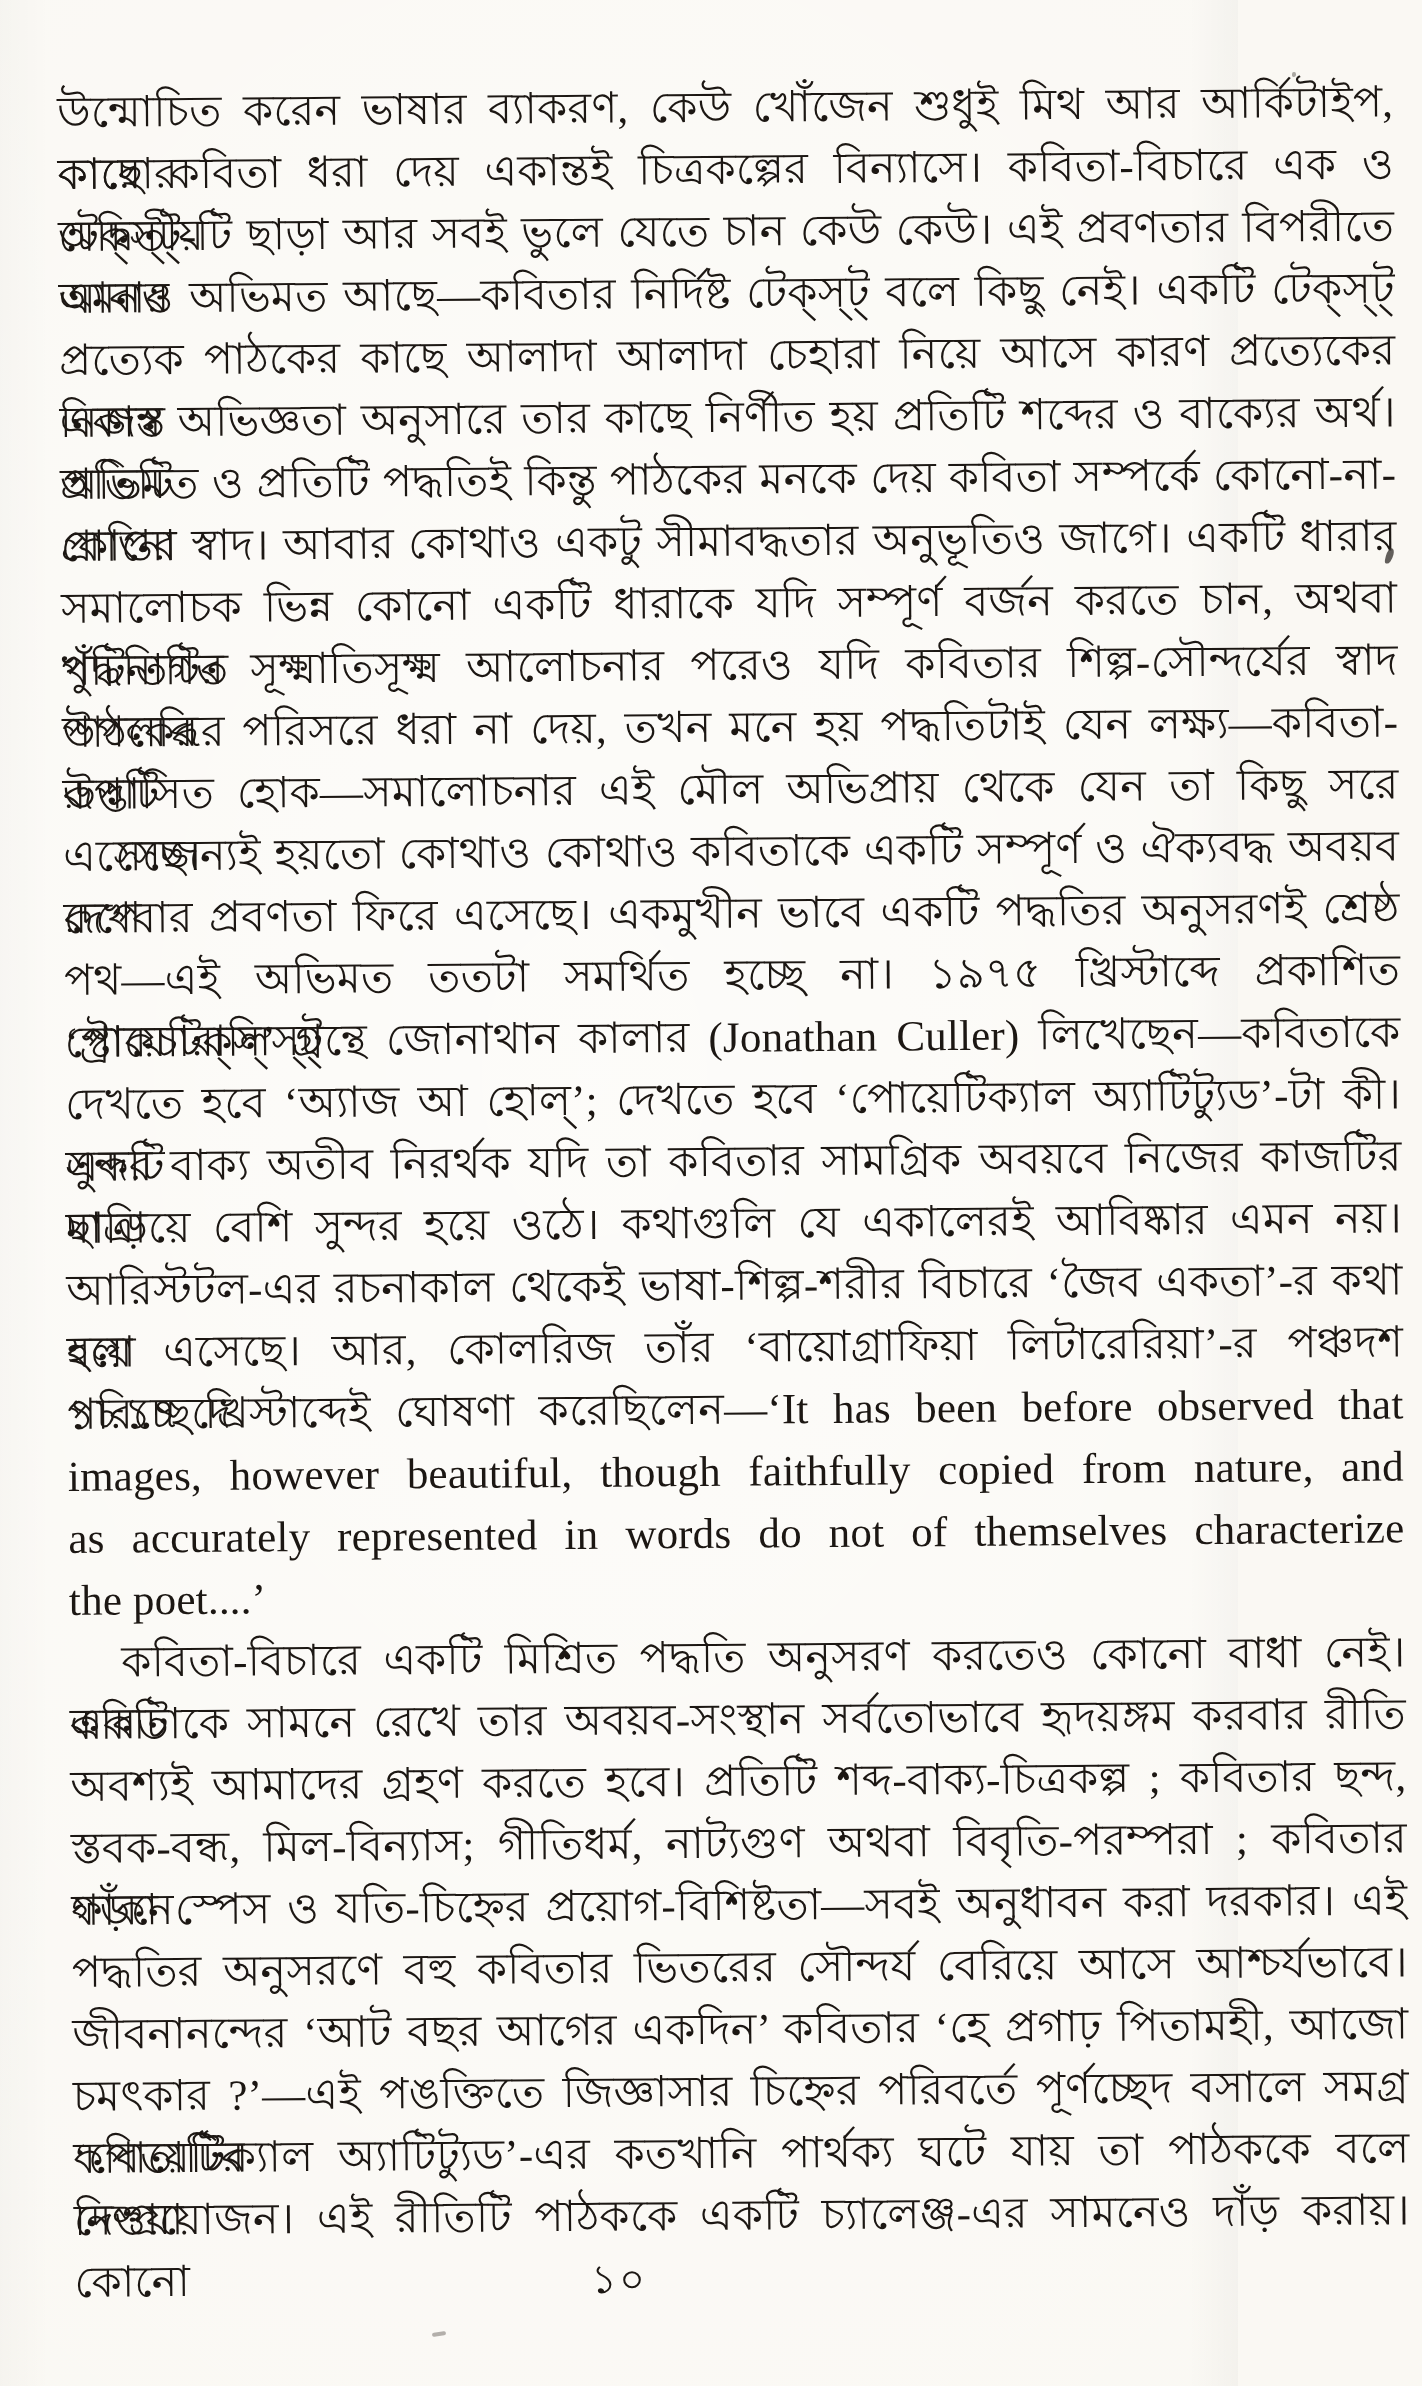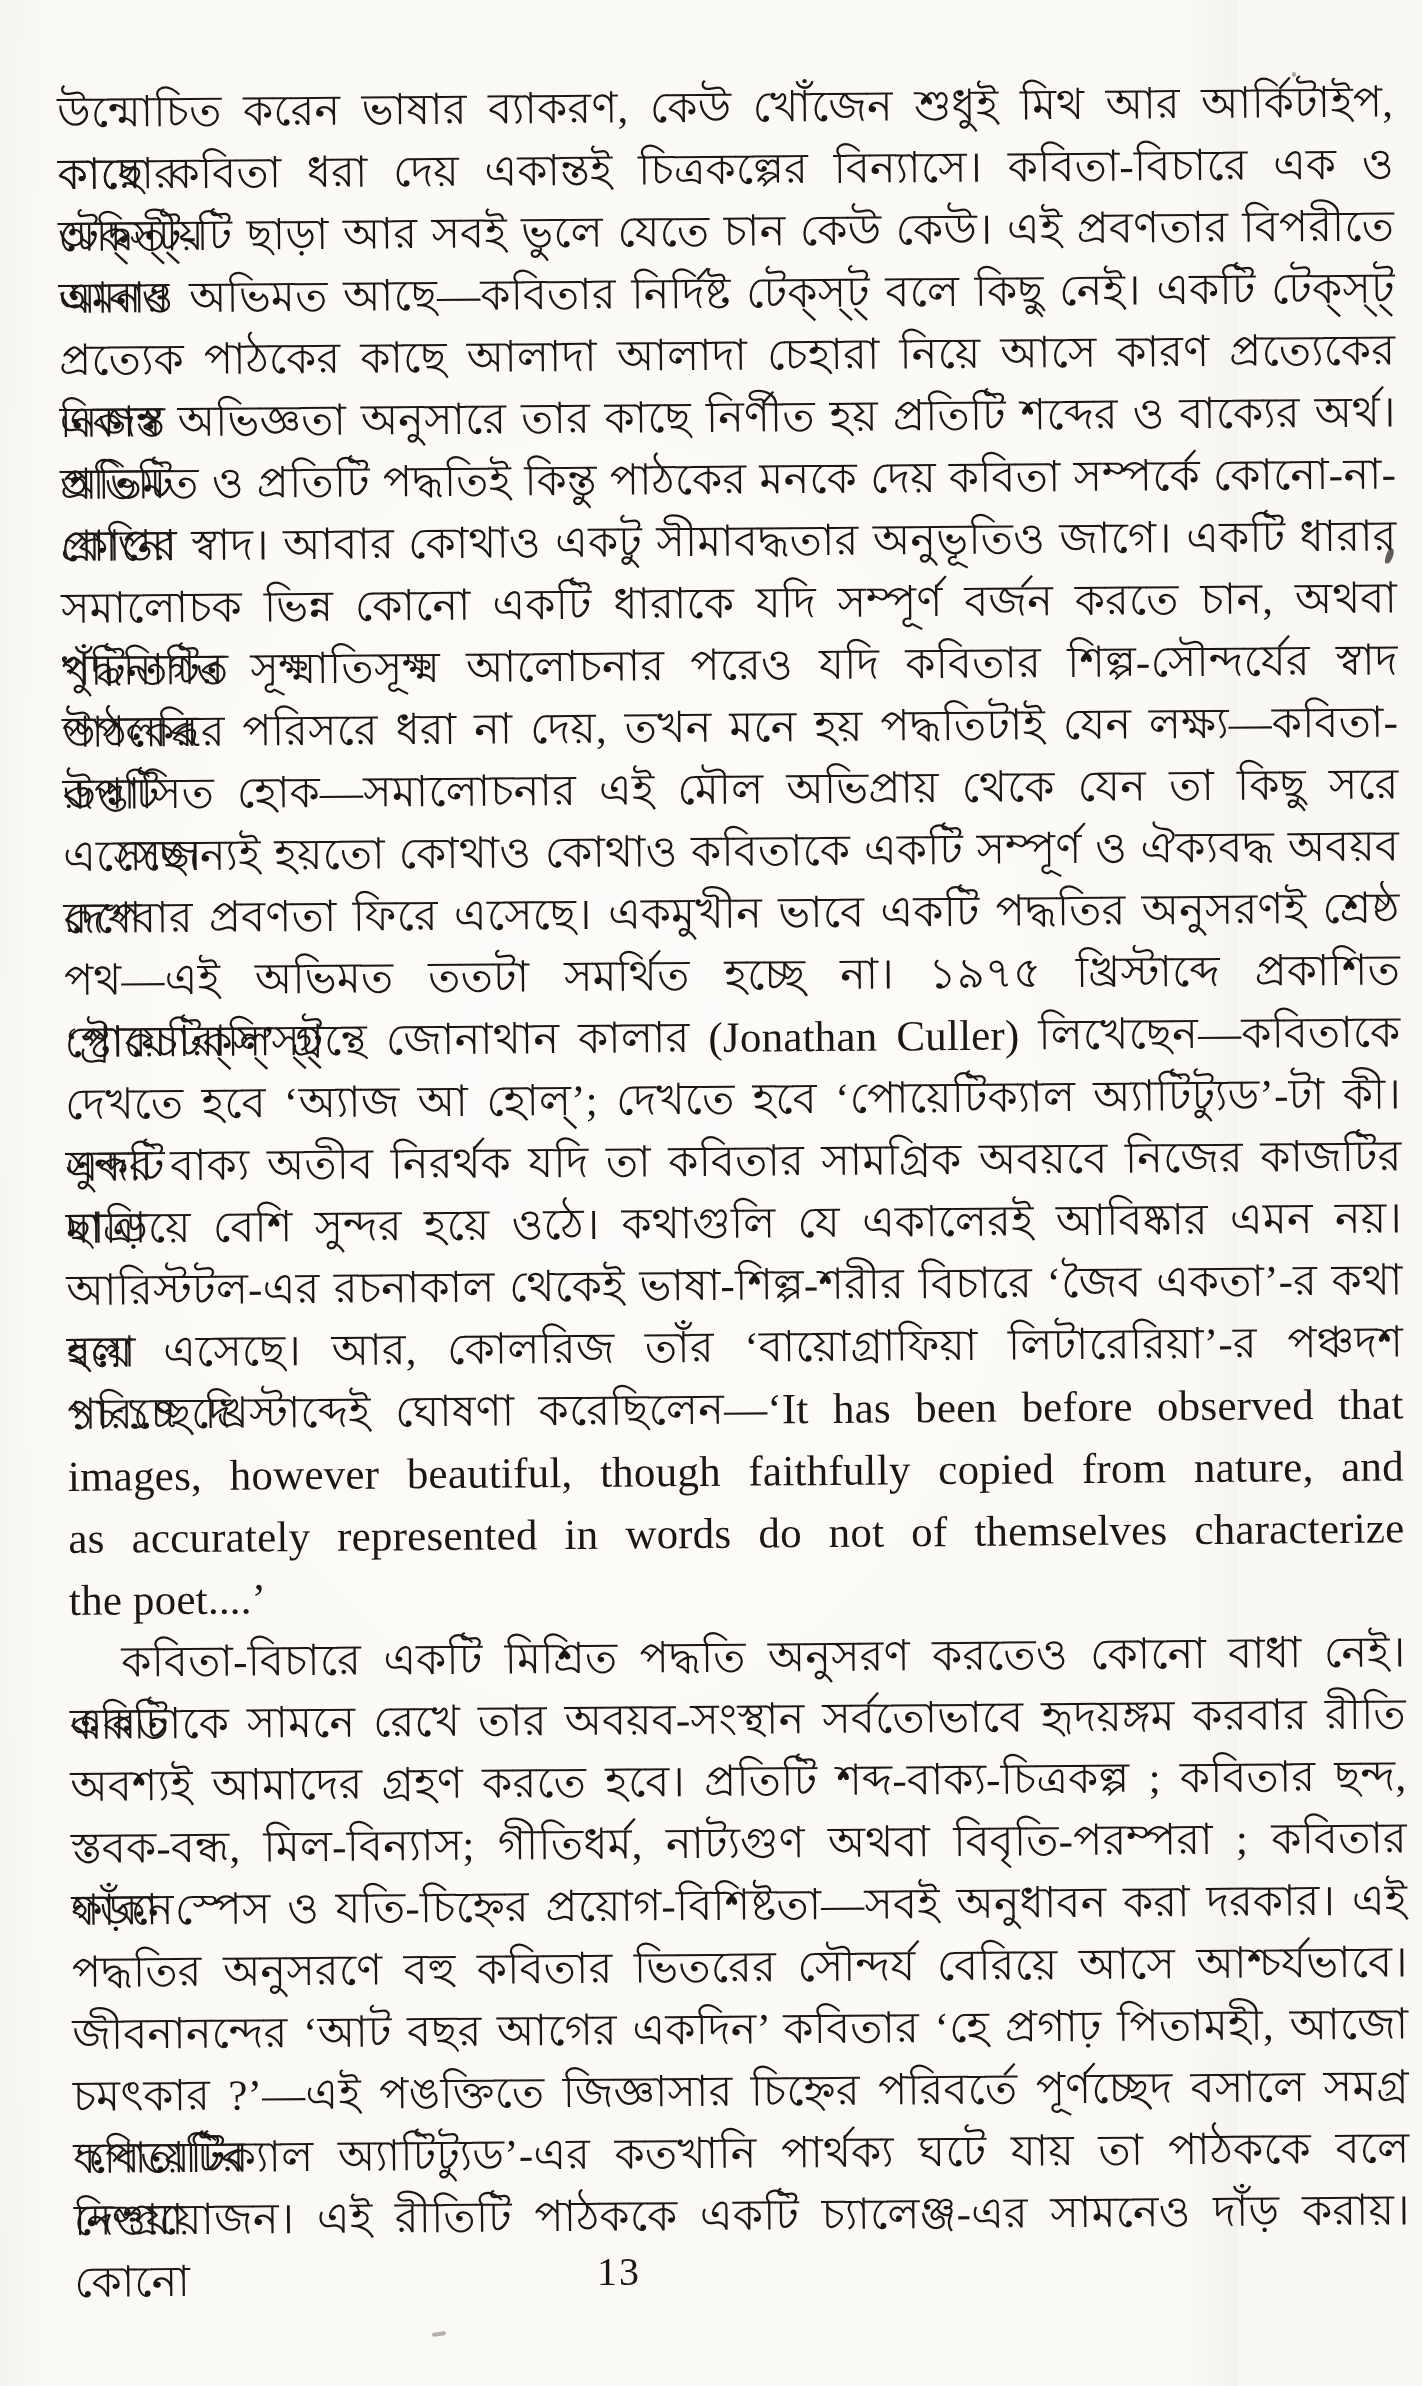--- a/index.html
+++ b/index.html
@@ -127,19 +127,19 @@
       <div class="line">ফাঁকা স্পেস ও যতি-চিহ্নের প্রয়োগ-বিশিষ্টতা—সবই অনুধাবন করা দরকার। এই</div>
       <div class="line">পদ্ধতির অনুসরণে বহু কবিতার ভিতরের সৌন্দর্য বেরিয়ে আসে আশ্চর্যভাবে।</div>
       <div class="line">জীবনানন্দের ‘আট বছর আগের একদিন’ কবিতার ‘হে প্রগাঢ় পিতামহী, আজো</div>
       <div class="line">চমৎকার ?’—এই পঙক্তিতে জিজ্ঞাসার চিহ্নের পরিবর্তে পূর্ণচ্ছেদ বসালে সমগ্র কবিতাটির</div>
       <div class="line">‘পোয়েটিক্যাল অ্যাটিট্যুড’-এর কতখানি পার্থক্য ঘটে যায় তা পাঠককে বলে দেওয়া</div>
       <div class="line">নিষ্প্রয়োজন। এই রীতিটি পাঠককে একটি চ্যালেঞ্জ-এর সামনেও দাঁড় করায়। কোনো</div>
     </div>
 
   </div>
 
-  <div class="page-number">13</div>
+  <div class="page-number">১০</div>
 
   <div class="speck comma"></div>
   <div class="speck dash"></div>
   <div class="speck dot"></div>
 
 </div>
 
 </body></html>

